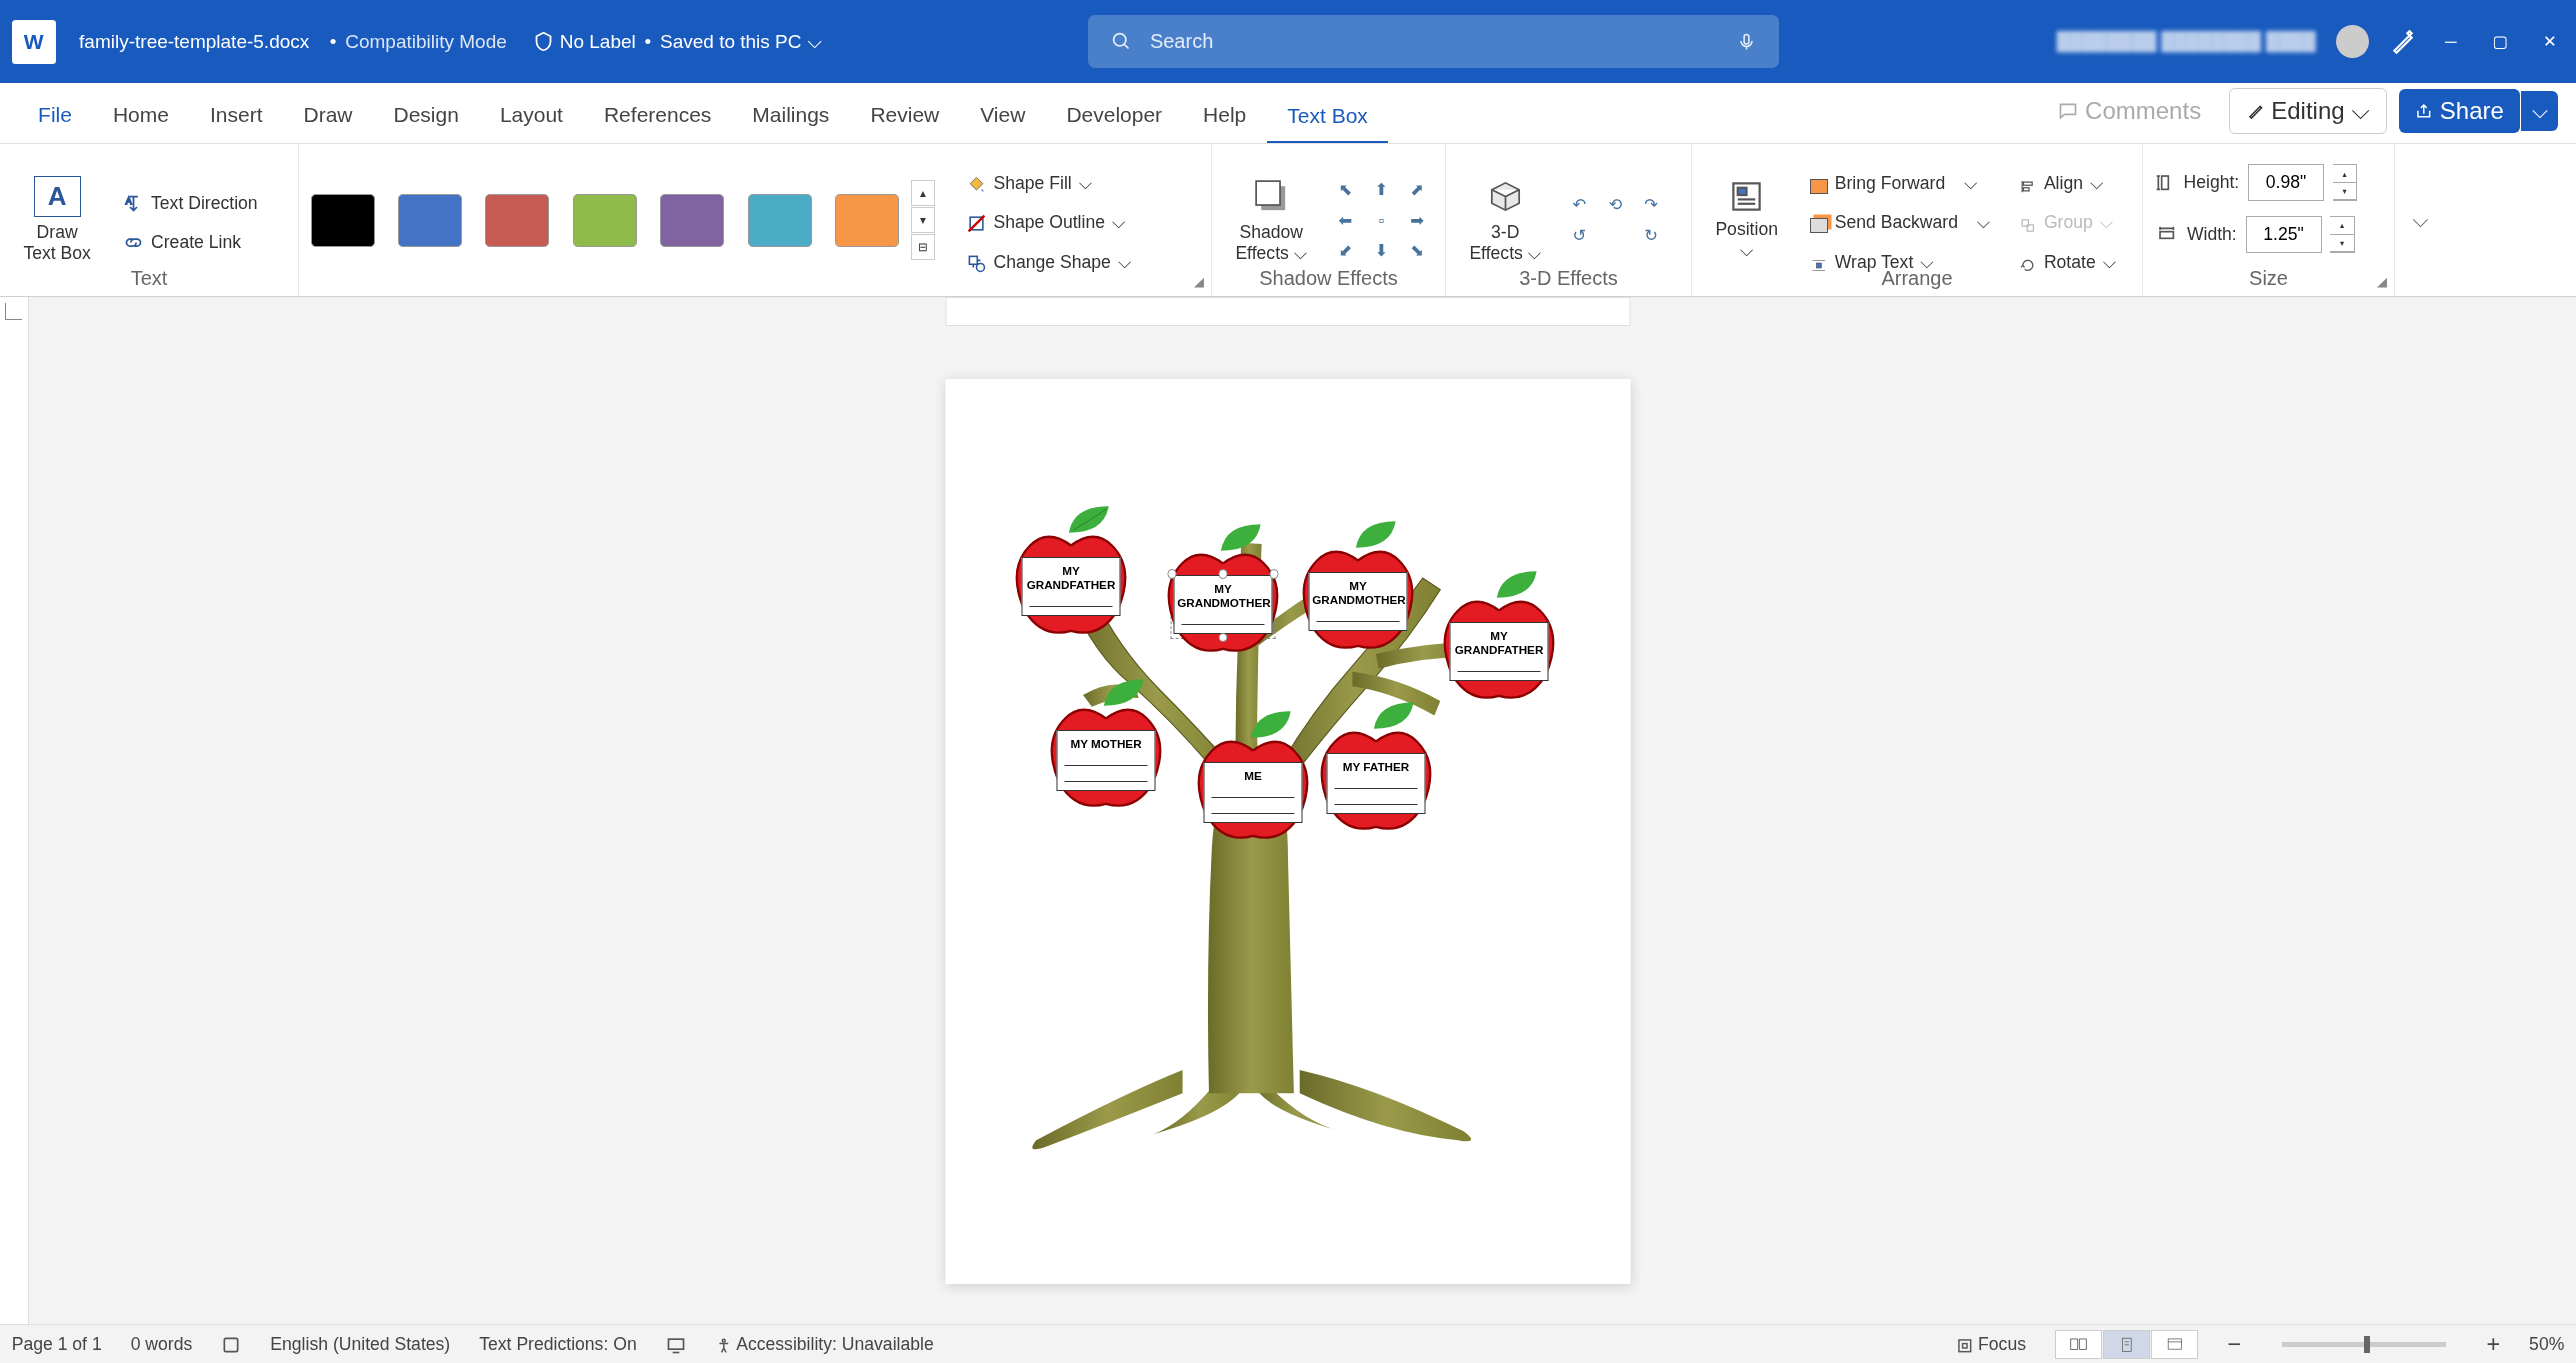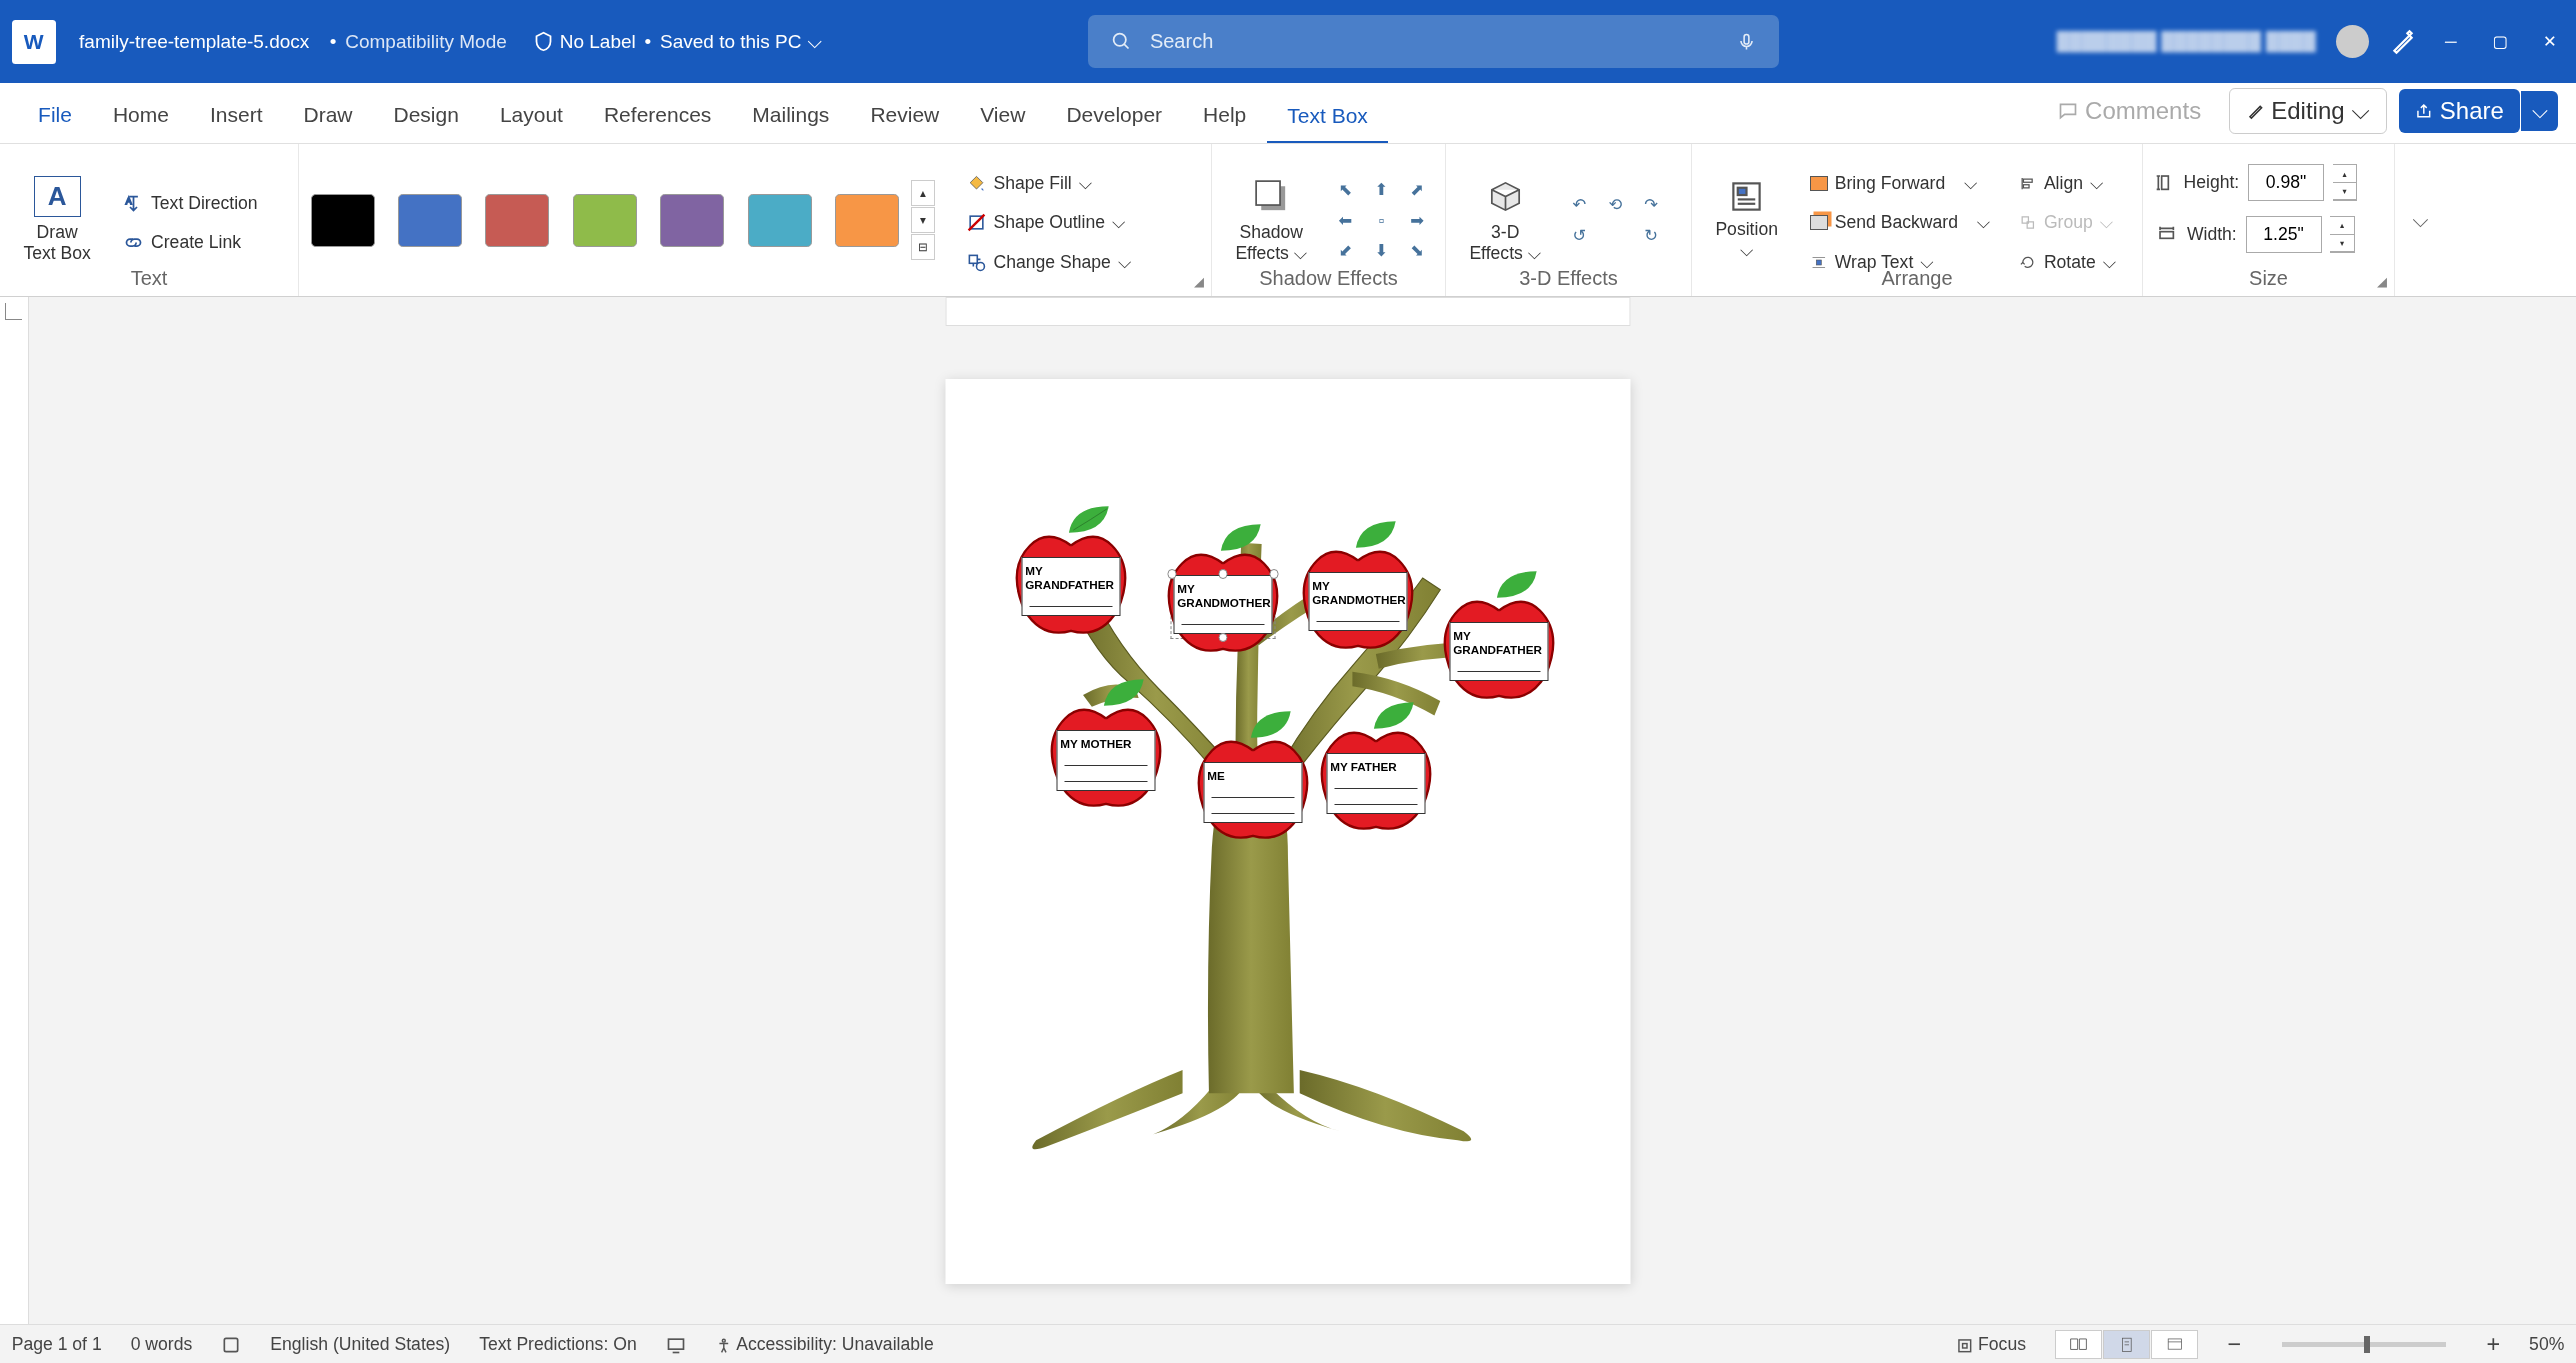--- a/index.html
+++ b/index.html
@@ -35,21 +35,21 @@
 .share-more{background:#185ABD;color:#fff;padding:8.2px 10.5px;border-radius:0 5.9px 5.9px 0;margin-left:-10.5px}
 
 
 .ribbon{height:153px;background:#fff;display:flex;border-bottom:1.8px solid #d0d0d0;font-size:17.6px;color:#333}
 .rgroup{display:flex;flex-direction:column;padding:5.9px 11.7px;border-right:1.2px solid #e8e8e8;position:relative}
 .rgroup .label{position:absolute;bottom:5.9px;left:0;right:0;text-align:center;font-size:20px;color:#666}
 .rgroup .dlg{position:absolute;bottom:7px;right:7px;font-size:13px;color:#888}
 .rrow{display:flex;align-items:center;gap:11.7px;flex:1}
 .rcol{display:flex;flex-direction:column;gap:8.8px;justify-content:flex-start;padding-top:5.9px}
 .big-btn{display:flex;flex-direction:column;align-items:center;gap:4.7px;padding:2.9px 11.7px;cursor:pointer}
-.sm-btn{display:flex;align-items:center;gap:7px;padding:4.7px 8.8px;cursor:pointer;white-space:nowrap}
+.sm-btn{display:flex;align-items:flex-end;gap:7px;padding:4.7px 8.8px;cursor:pointer;white-space:nowrap}
 .draw-tb{border:1.8px solid #2B579A;width:47px;height:41px;display:flex;align-items:center;justify-content:center;color:#2B579A;font-size:26px;font-weight:bold}
 .color-sw{width:64px;height:53px;border:0.6px solid #999;border-radius:4.7px;cursor:pointer}
 .styles-scroll{display:flex;flex-direction:column;justify-content:center;gap:1.2px}
 .styles-scroll div{width:24.6px;height:26px;border:0.6px solid #ccc;display:flex;align-items:center;justify-content:center;font-size:11.7px;cursor:pointer}
 .shadow-grid{display:grid;grid-template-columns:repeat(3,1fr);gap:5.9px}
 .shadow-grid div{width:30px;height:24.6px;display:flex;align-items:center;justify-content:center;font-size:16.4px;cursor:pointer;color:#46729B}
 .size-row{display:flex;align-items:center;gap:8.8px}
 .size-input{width:76px;height:37px;border:1.2px solid #aaa;background:#fff;font-size:17.6px;text-align:center;padding:2.9px}
 .spin{display:flex;flex-direction:column;border:1.2px solid #aaa;border-left:none;height:37px}
 .spin div{width:23.4px;flex:1;display:flex;align-items:center;justify-content:center;font-size:8.2px;border-bottom:0.6px solid #aaa;cursor:pointer}
@@ -61,21 +61,21 @@
 .vruler{position:absolute;top:0;left:0;width:29px;height:100%;background:#fff;border-right:0.6px solid #ddd}
 .tab-stop{position:absolute;top:5.9px;left:4.7px;width:17.6px;height:17.6px;border:1.2px solid #888;border-right:none;border-top:none}
 
 
 .page{position:absolute;top:82px;left:50%;transform:translateX(-50%);width:685px;height:905px;background:#fff;box-shadow:0 2.3px 11.7px rgba(0,0,0,.15)}
 
 
 .tree{position:absolute;top:117px;left:32px;width:621px;height:691px}
 .apple{position:absolute;width:117px;height:111px}
 .apple-body{width:100%;height:100%;position:absolute}
-.apple-label{position:absolute;top:29px;left:8.8px;right:8.8px;background:#fff;border:1.2px solid #333;padding:5.9px 2.9px;text-align:left;font-size:11.7px;font-weight:bold;line-height:1.2}
+.apple-label{position:absolute;top:29px;left:8.8px;right:8.8px;background:#fff;border:1.2px solid #333;padding:5.9px 2.9px;text-align:center;font-size:11.7px;font-weight:bold;line-height:1.2}
 .apple-label .line{border-bottom:1.2px solid #333;height:13px;margin:2.3px 4.7px}
 .leaf-svg{position:absolute;top:-29px;right:11.7px;width:53px;height:41px}
 
 .apple.selected .sel-handle{position:absolute;width:9.4px;height:9.4px;background:#fff;border:1.2px solid #888;border-radius:50%}
 .apple.selected::before{content:'';position:absolute;top:26px;left:5.9px;right:5.9px;bottom:17.6px;border:1.2px dashed #888}
 
 
 .statusbar{height:40px;background:#f3f3f3;border-top:1.2px solid #ddd;display:flex;align-items:center;padding:0 11.7px;font-size:17.6px;color:#444;gap:29px}
 .statusbar .spacer{flex:1}
 .view-btns{display:flex;gap:1.2px}

